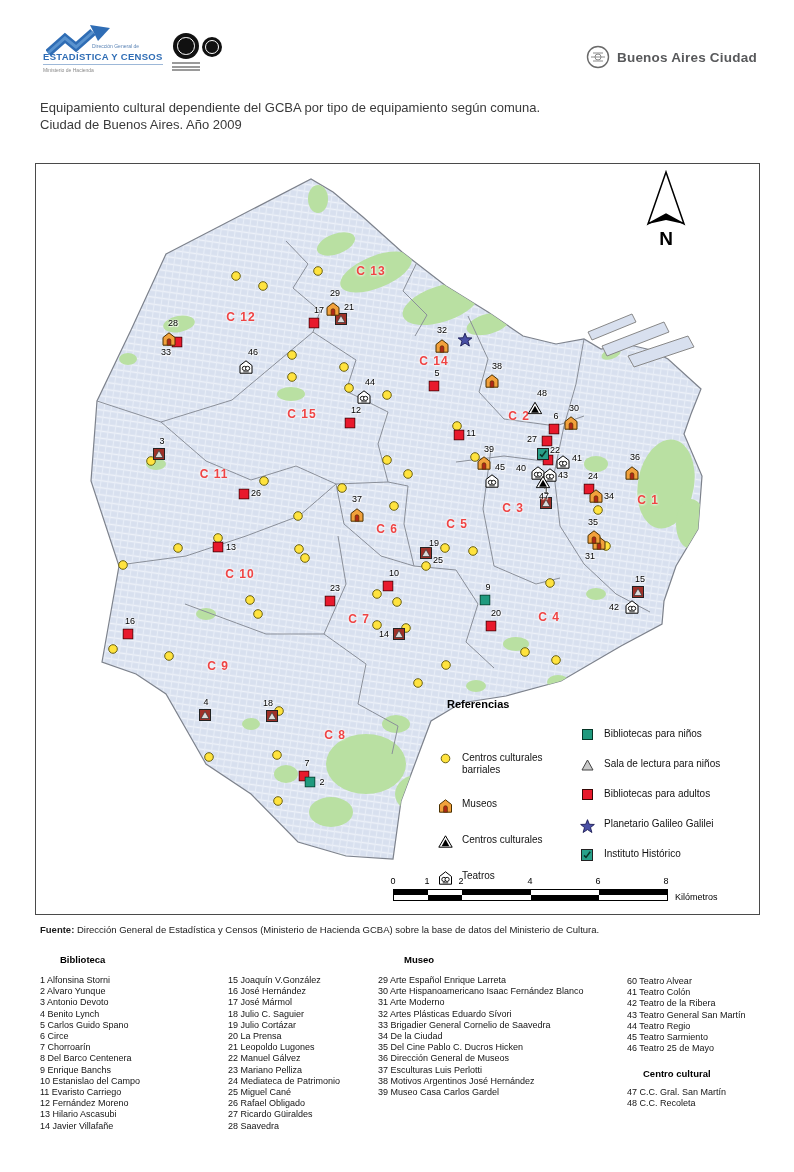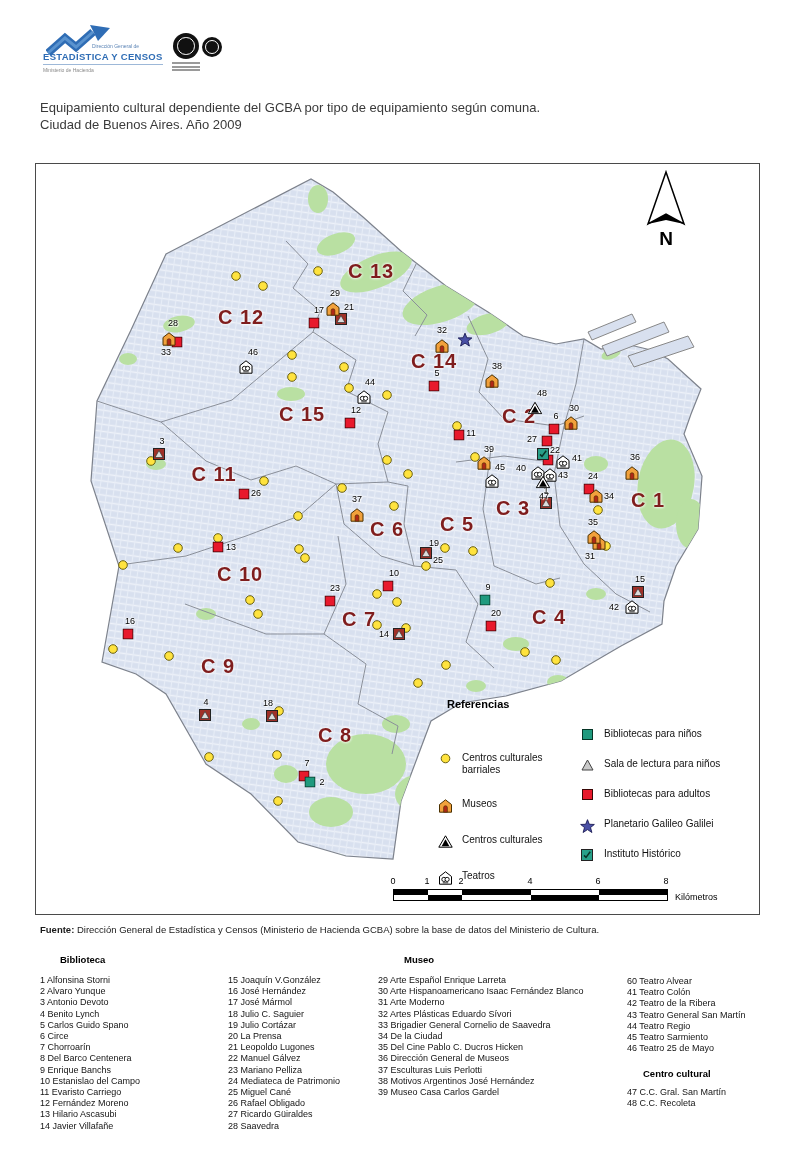--- a/index.html
+++ b/index.html
@@ -21,21 +21,21 @@
   #brand{position:absolute;left:586px;top:43px;display:flex;align-items:center;gap:7px;}
   #brand-text{font-size:13.5px;font-weight:bold;color:#58595b;letter-spacing:.2px;}
 
   
   #title{position:absolute;left:40px;top:99px;font-size:13px;line-height:17px;color:#3a3a3a;}
 
   
   #map-frame{position:absolute;left:35px;top:163px;width:723px;height:750px;border:1px solid #4a4a4a;background:#fff;}
   #basemap{position:absolute;left:0;top:0;}
   #comuna-layer,#marker-layer{position:absolute;left:0;top:0;width:723px;height:750px;}
-  .comuna-label{position:absolute;transform:translate(-50%,-50%);font-size:20px;font-weight:bold;color:#7f1d1d;letter-spacing:1px;white-space:nowrap;text-shadow:0 0 3px #fff,0 0 3px #fff;}
+  .comuna-label{position:absolute;transform:translate(-50%,-50%);font-size:12px;font-weight:bold;color:#ef4444;letter-spacing:1px;white-space:nowrap;text-shadow:0 0 3px #fff,0 0 3px #fff;}
   .marker{position:absolute;transform:translate(-50%,-50%);line-height:0;}
   .marker-num{position:absolute;transform:translate(-50%,-50%);font-size:9px;color:#000;white-space:nowrap;text-shadow:0 0 2px #fff,0 0 2px #fff,1px 1px 1px #fff;}
 
   #north{position:absolute;left:608px;top:6px;width:44px;text-align:center;}
   #north-n{font-size:19px;font-weight:bold;color:#000;margin-top:-4px;}
 
   #legend{position:absolute;left:393px;top:526px;width:330px;height:195px;}
   #legend-title{position:absolute;left:18px;top:8px;font-size:11px;font-weight:bold;}
   .legend-col{position:absolute;}
   #legend-col1{left:8px;top:42px;width:140px;}
@@ -87,20 +87,28 @@
       <div class="iso-inner"></div>
     </div>
   <div class="iso-badge" id="iso2">
       <div class="iso-inner"></div>
     </div>
   <div class="iso-caption">
       <div></div>
       <div></div>
       <div></div>
     </div>
+  <div id="brand">
+    <svg width="24" height="28" viewBox="0 0 24 28">
+      <circle cx="12" cy="14" r="10.5" fill="#fff" stroke="#6a6a6a" stroke-width="1.4"></circle>
+      <path d="M5,14 h14 M7,10 h10 M7,18 h10" stroke="#8a8a8a" stroke-width="1" fill="none"></path>
+      <circle cx="12" cy="14" r="3" fill="none" stroke="#8a8a8a" stroke-width="1"></circle>
+    </svg>
+    <span id="brand-text">Buenos Aires Ciudad</span>
+  </div>
 
   <div id="title">
     <div>Equipamiento cultural dependiente del GCBA por tipo de equipamiento según comuna.</div>
     <div>Ciudad de Buenos Aires. Año 2009</div>
   </div>
 
   <div id="map-frame">
     <svg id="basemap" width="723" height="750" viewBox="0 0 723 750">
       <defs>
         <pattern id="streets" width="7" height="7" patternUnits="userSpaceOnUse" patternTransform="rotate(8)">

